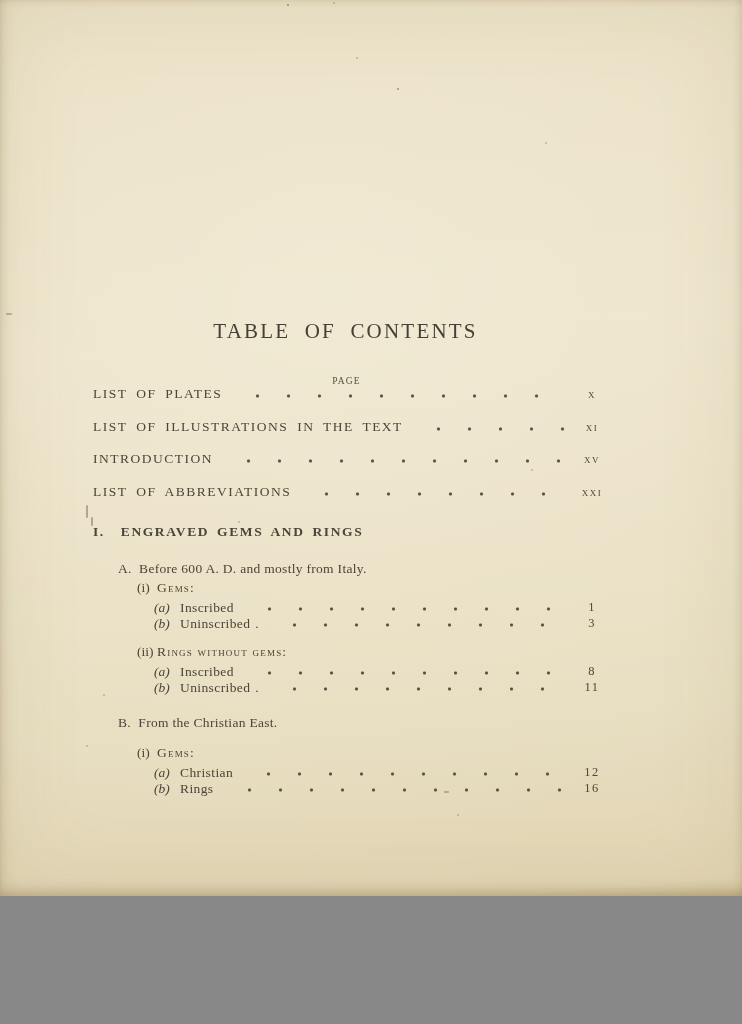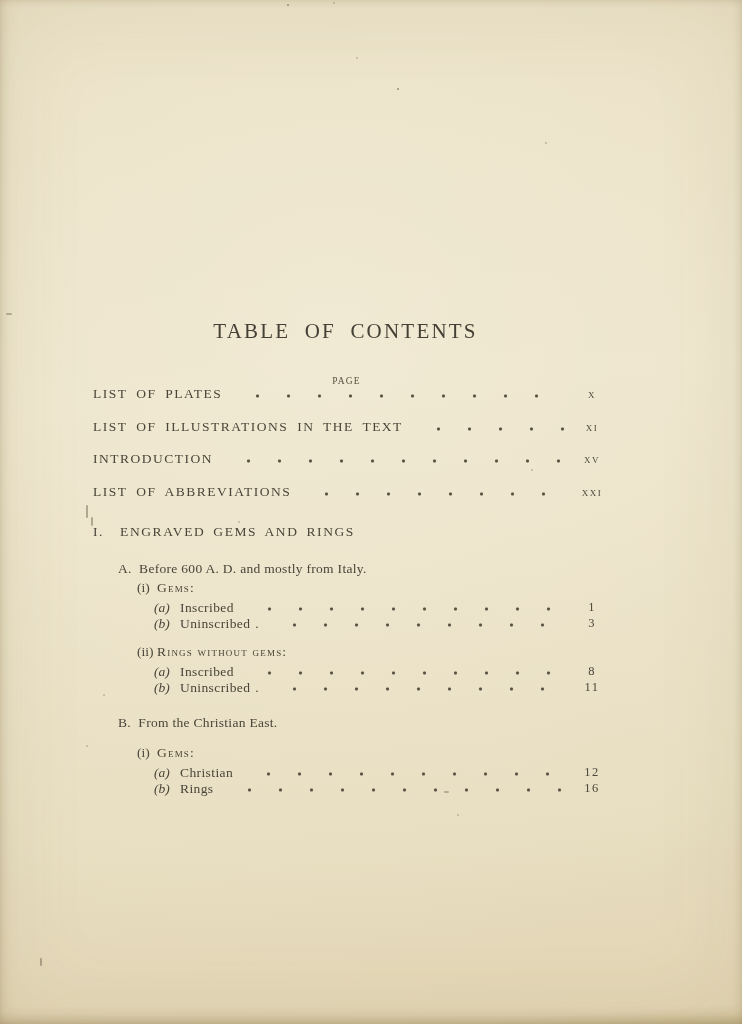--- a/index.html
+++ b/index.html
@@ -1,19 +1,19 @@
 <!DOCTYPE html>
 <html><head>
 <meta charset="utf-8">
 <style>
   html, body { margin: 0; padding: 0; background: #888; }
   .page {
     position: relative;
     width: 742px;
-    height: 1024px;
+    height: 896px;
     margin: 0 auto;
     overflow: hidden;
     font-family: "Liberation Serif", "DejaVu Serif", serif;
     color: #4a4539;
     background:
       radial-gradient(140% 90% at 45% 32%, rgba(255,252,240,0.28), rgba(255,252,240,0) 70%),
       linear-gradient(176deg, #e8dec2 0%, #ece3c9 38%, #e7ddc0 80%, #e2d5b4 98%, #d8c9a2 100%);
     box-shadow:
       inset 0 -9px 14px -6px rgba(120, 95, 50, 0.38),
       inset 0 4px 8px -5px rgba(120, 95, 50, 0.20),
@@ -47,21 +47,21 @@
     font-size: 15px;
     font-weight: normal;
     line-height: 17px;
     letter-spacing: 2.1px;
     word-spacing: 4px;
     color: #474235;
   }
   .section-heading {
     margin: 24px 0 0 0;
     font-size: 13.5px;
-    font-weight: normal;
+    font-weight: bold;
     line-height: 15px;
     letter-spacing: 1.6px;
     word-spacing: 3px;
     color: #4a4539;
   }
 
   
   .page-col-label {
     margin-top: 33px;
     text-align: center;

